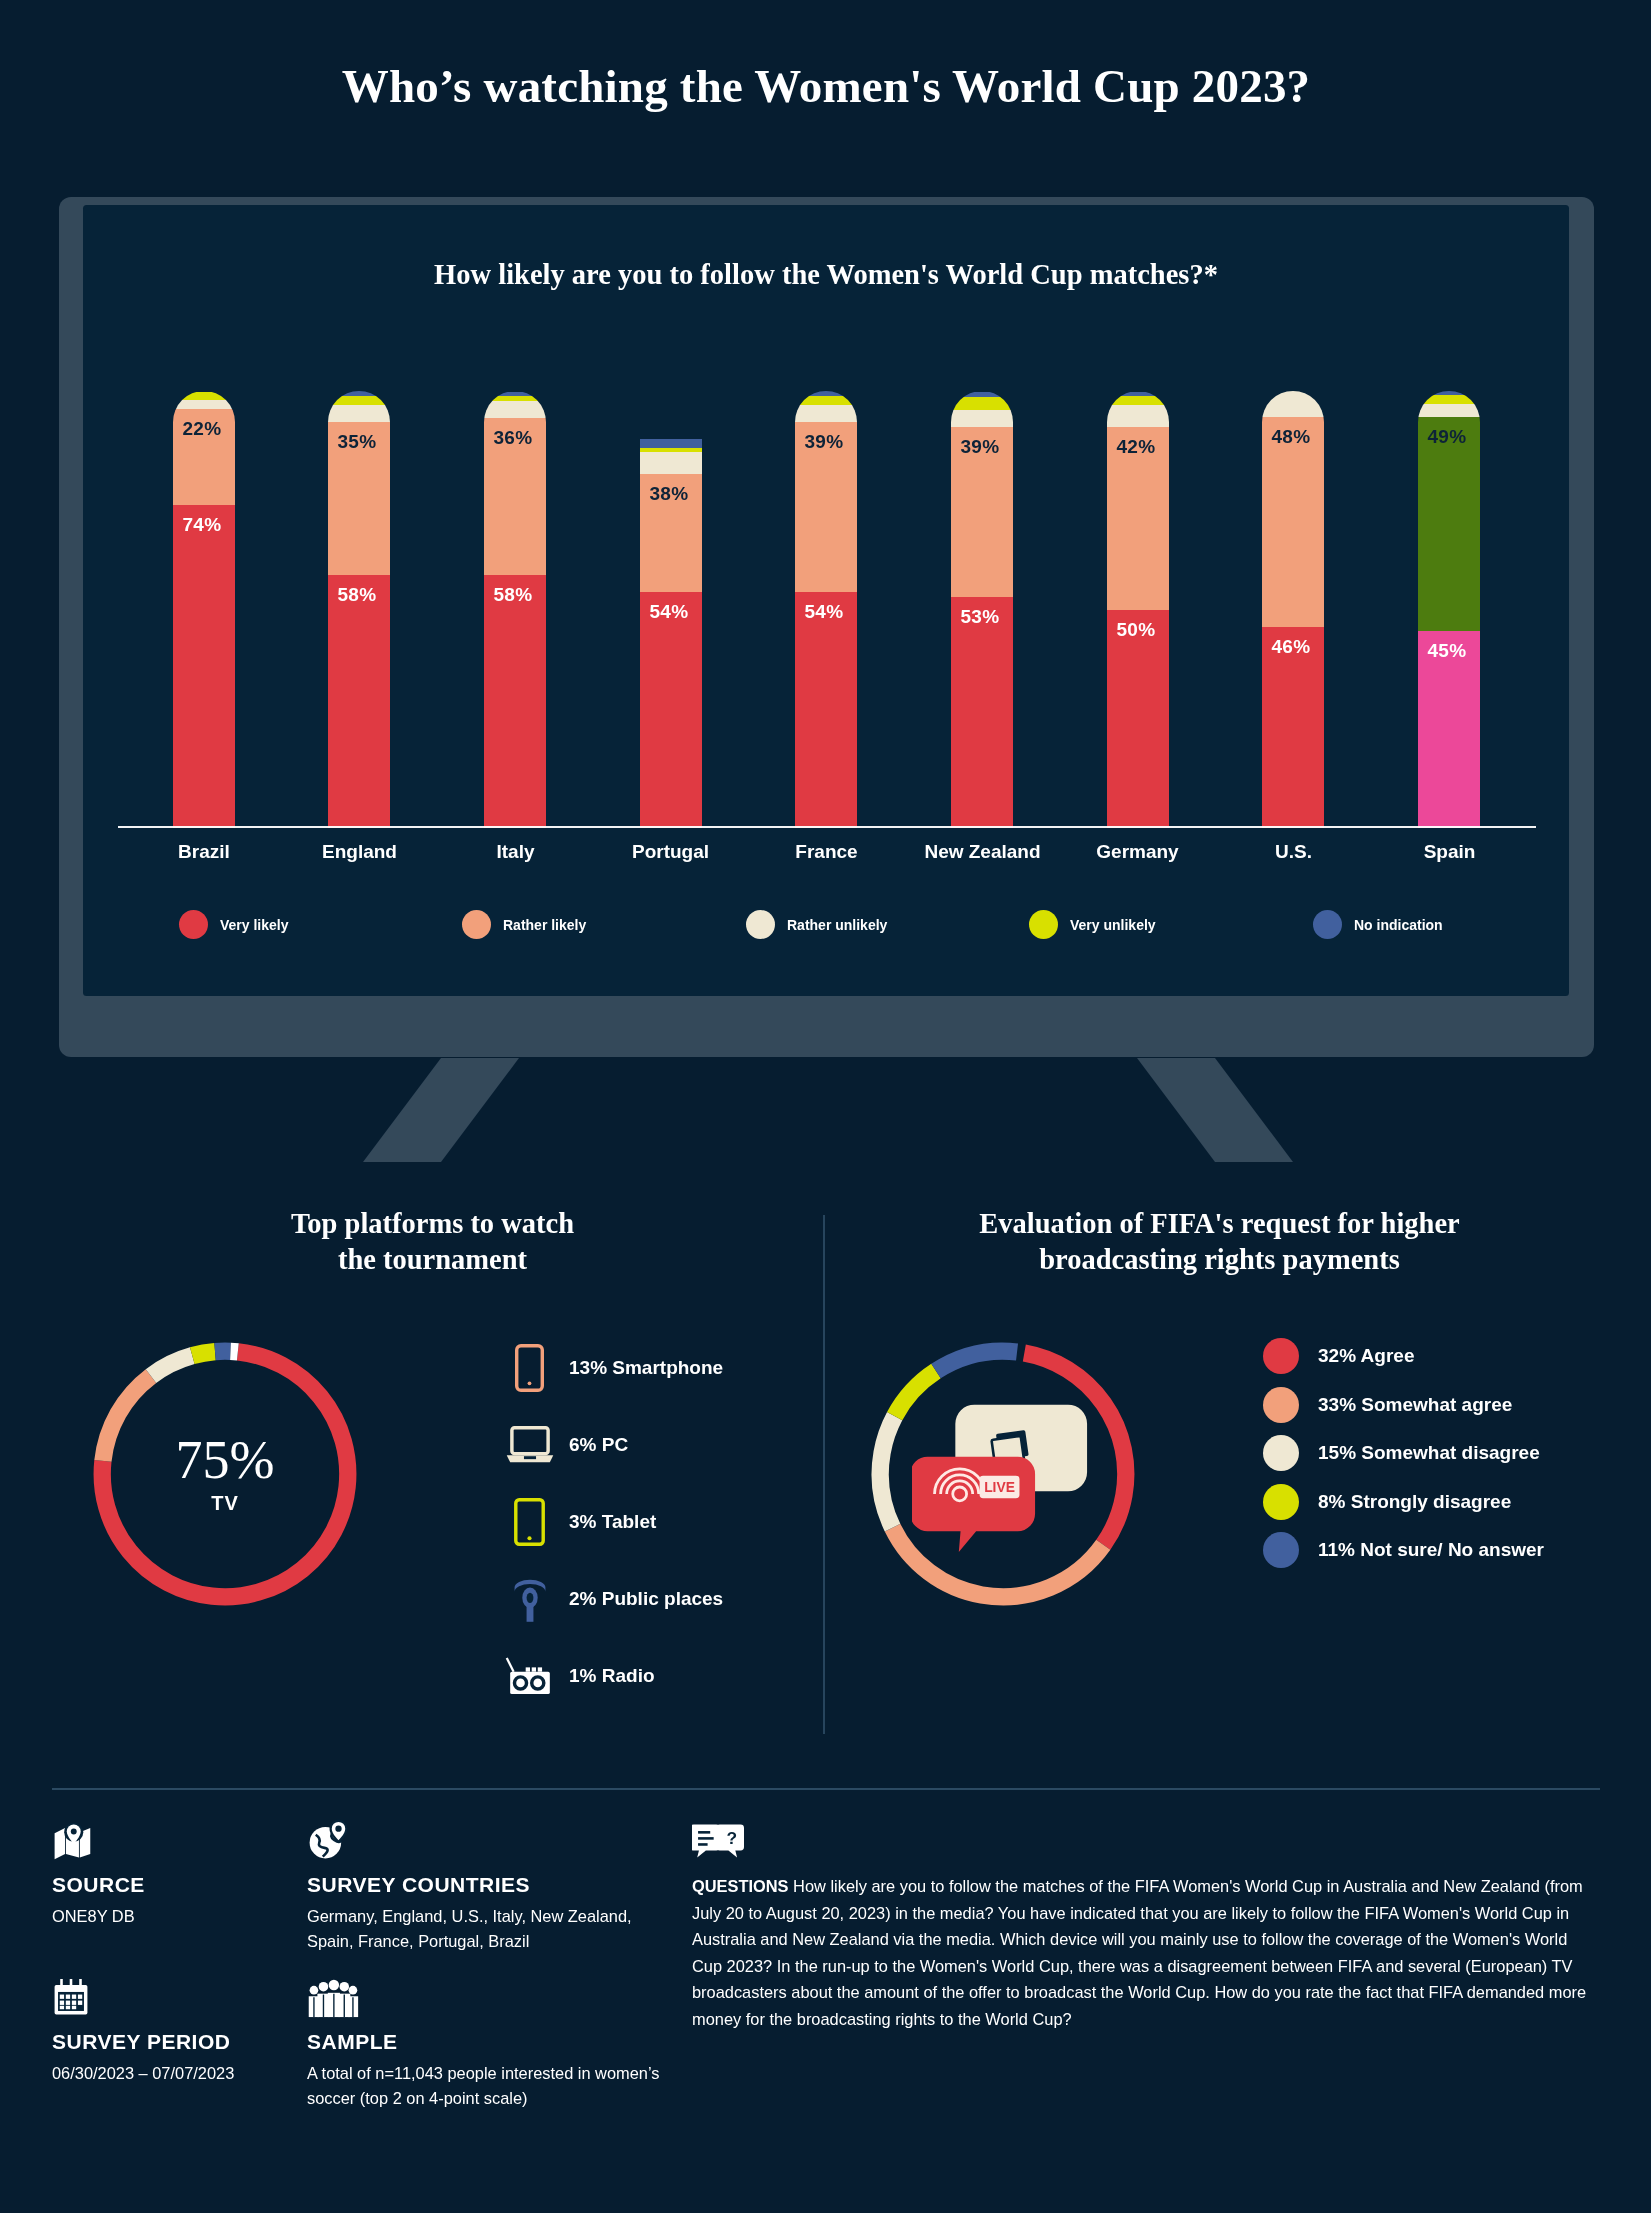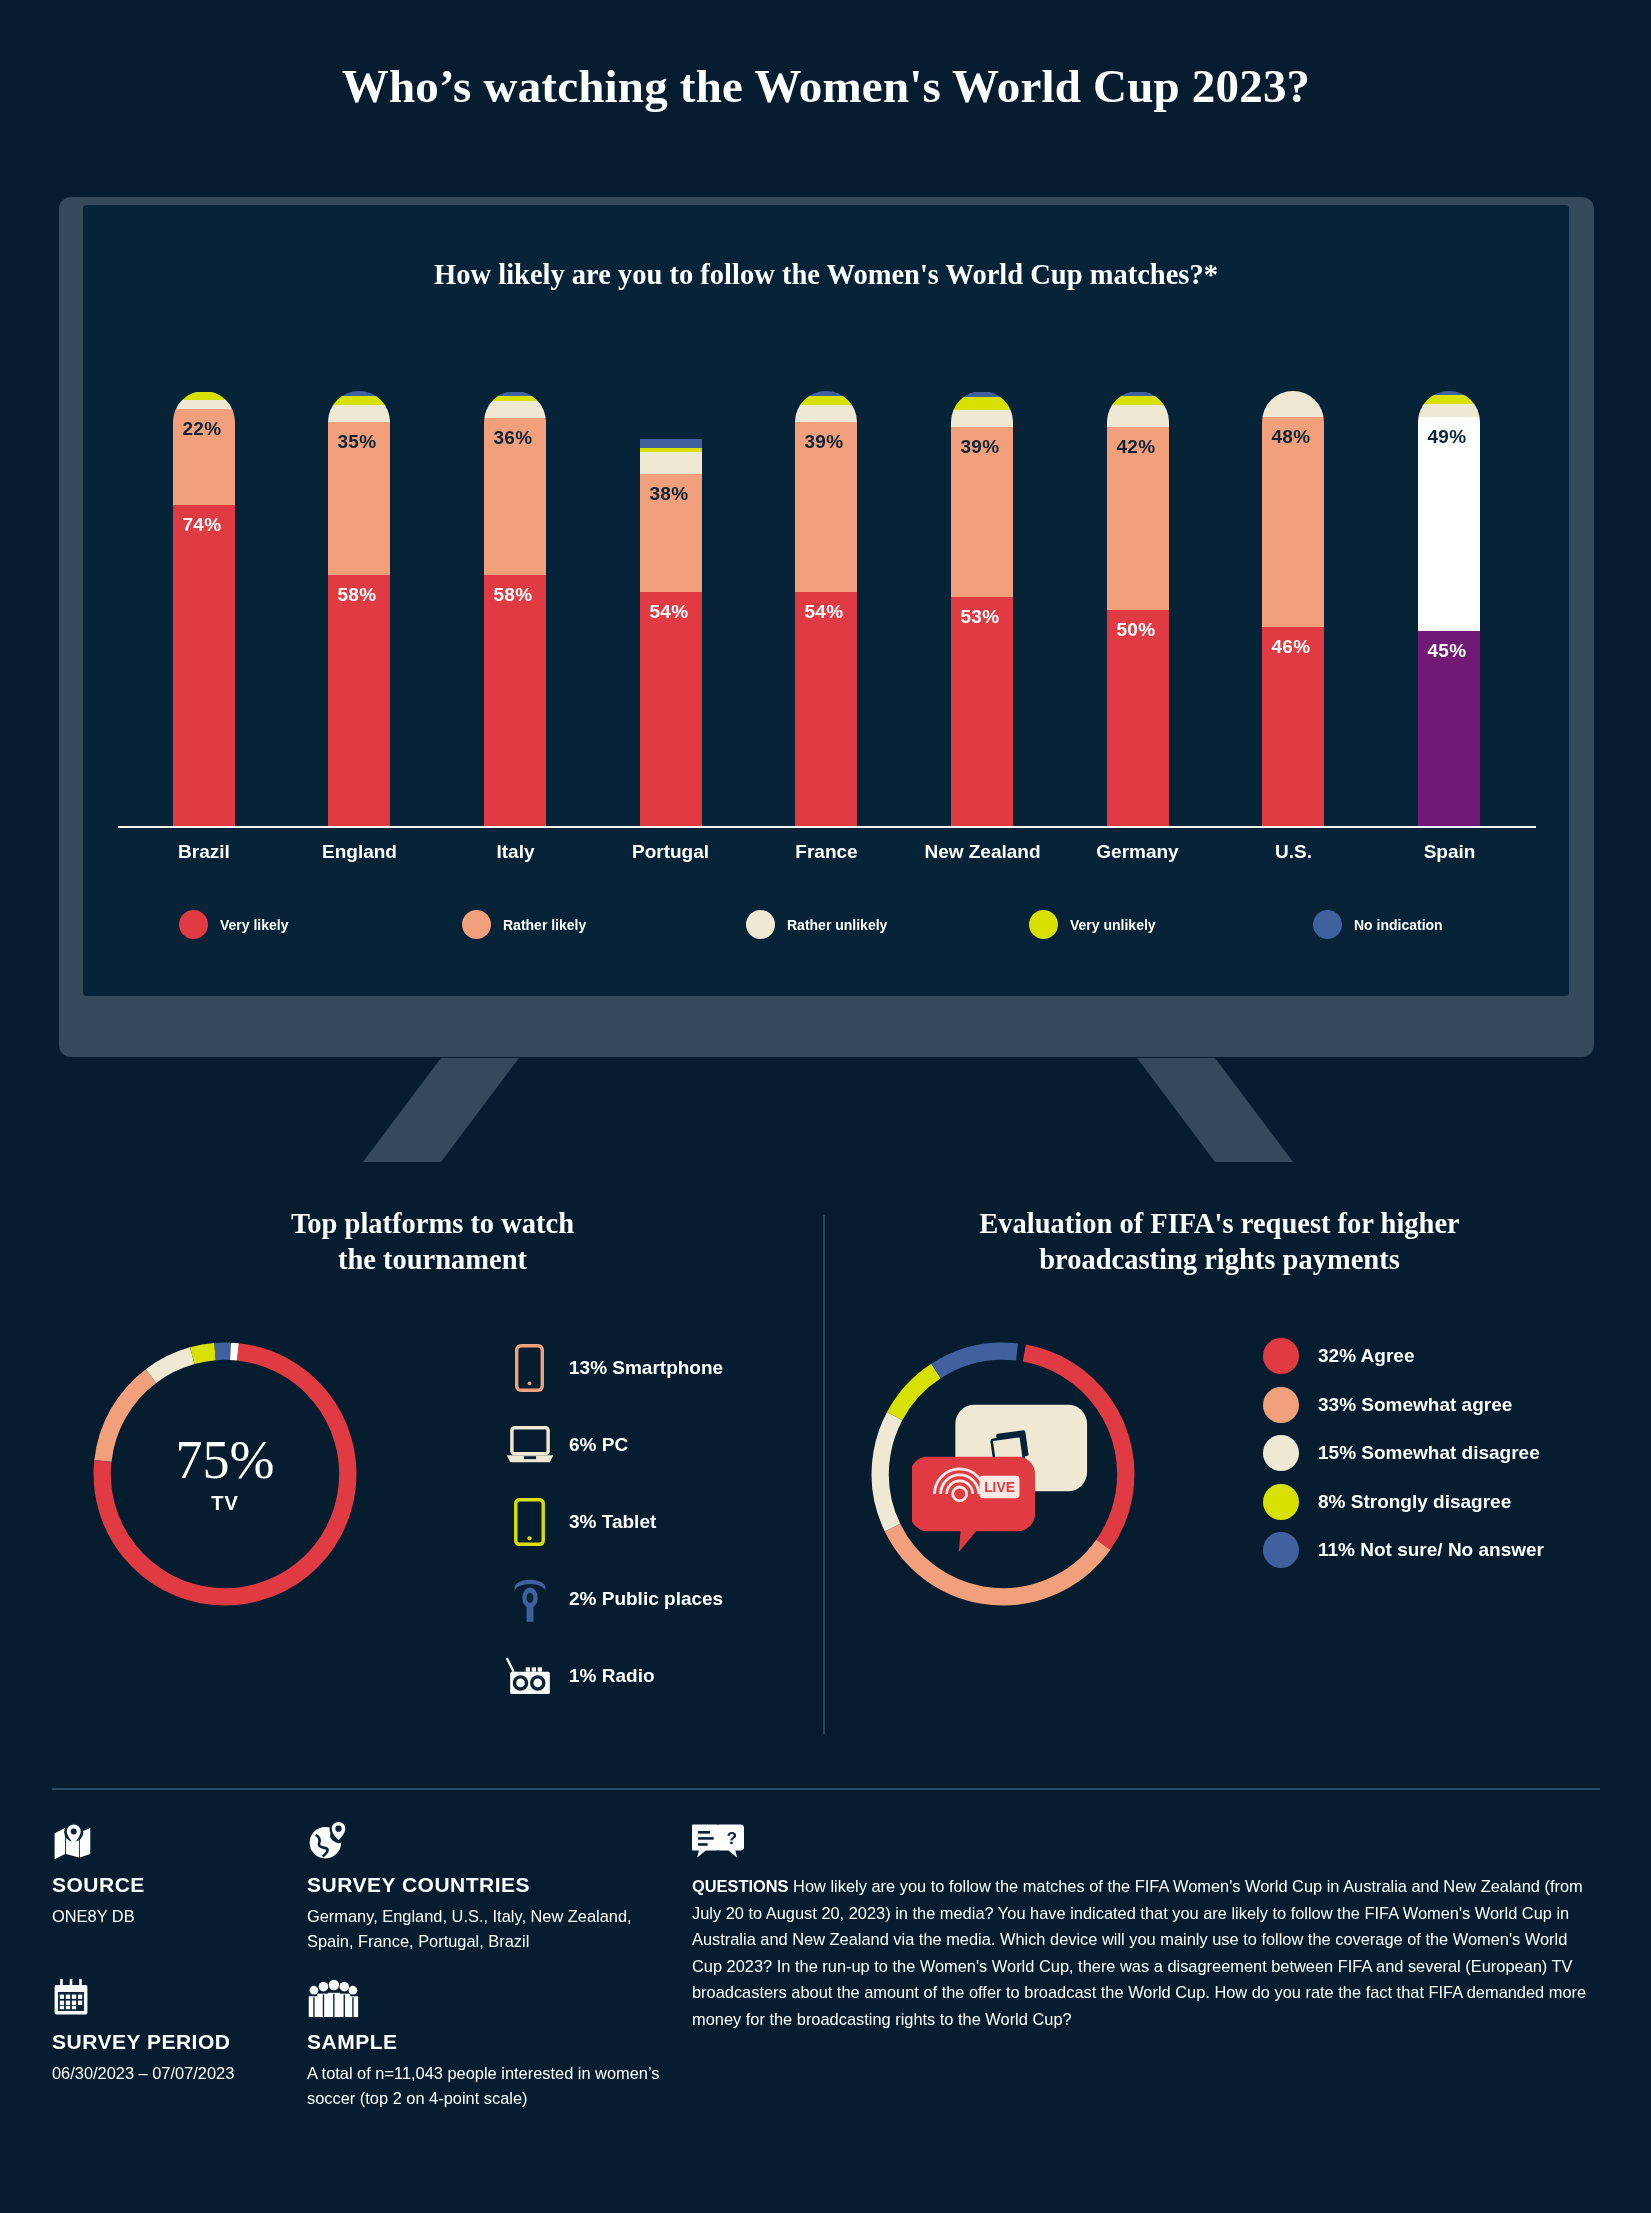--- a/index.html
+++ b/index.html
@@ -255,24 +255,24 @@
                 <span class="seg-label on-red">46%</span>
               </div>
               <div class="seg" style="background: rgb(242, 160, 123); height: 210px;">
                 <span class="seg-label on-orange">48%</span>
               </div>
               <div class="seg" style="background: rgb(239, 232, 211); height: 26px;"></div>
             </div>
           </div>
           <div class="bar-col" style="left: 1292px;">
             <div class="bar-stack" style="height: 437px;">
-              <div class="seg" style="background: #701a75; height: 197px;">
+              <div class="seg" style="background: #ec4899; height: 197px;">
                 <span class="seg-label on-red">45%</span>
               </div>
-              <div class="seg" style="background: #ffffff; height: 214px;">
+              <div class="seg" style="background: #4d7c0f; height: 214px;">
                 <span class="seg-label on-orange">49%</span>
               </div>
               <div class="seg" style="background: rgb(239, 232, 211); height: 13px;"></div>
               <div class="seg" style="background: rgb(216, 224, 0); height: 8.7px;"></div>
               <div class="seg" style="background: rgb(65, 96, 158); height: 4.4px;"></div>
             </div>
           </div>
         </div>
       <div class="axis-line"></div>
       <div class="country-labels" id="country-labels">

